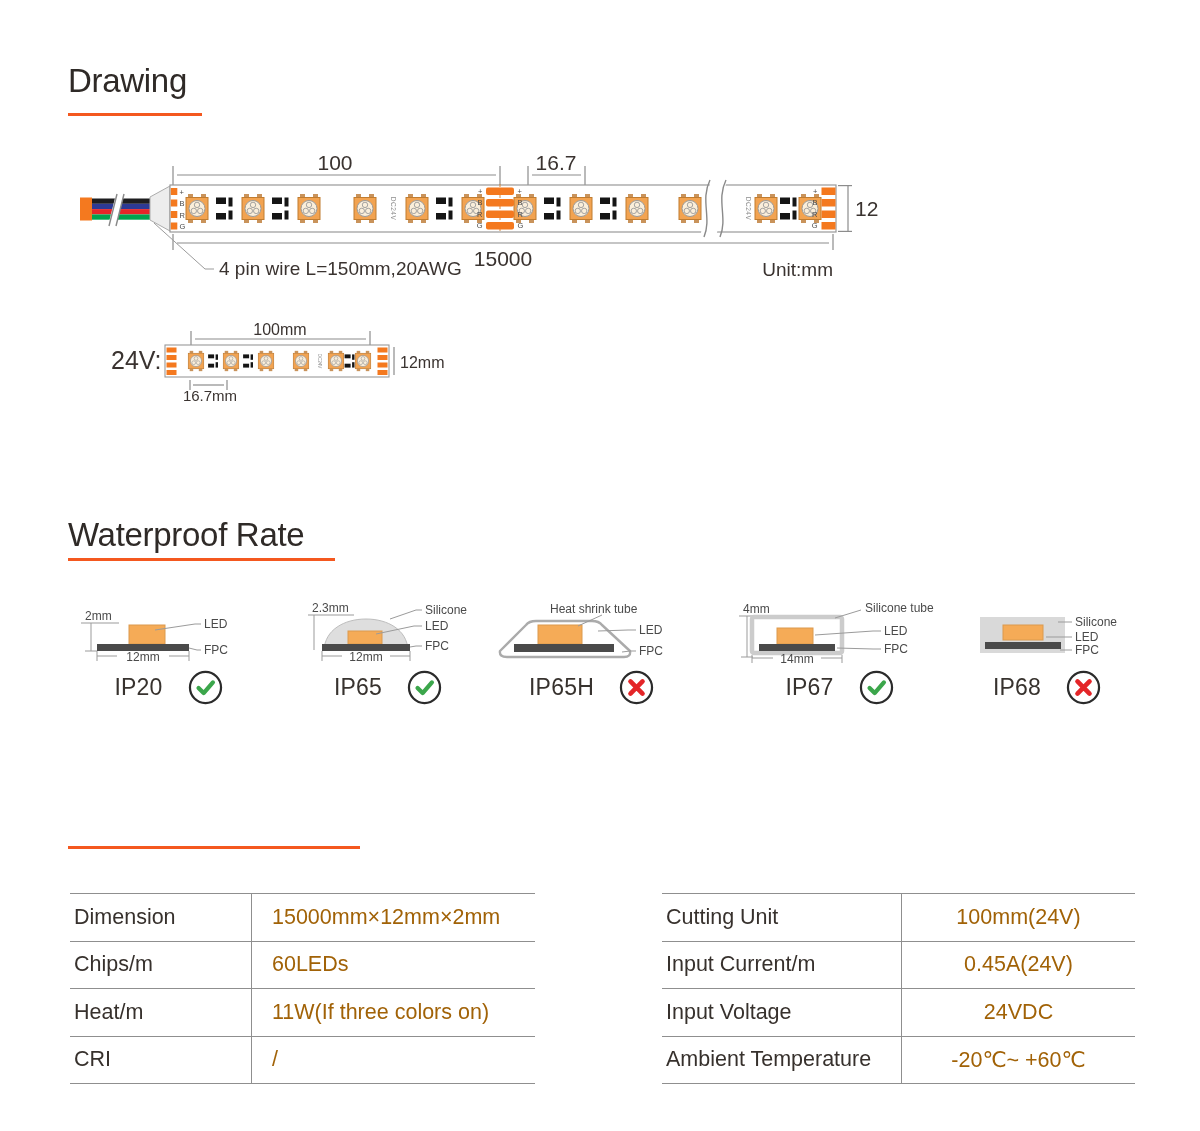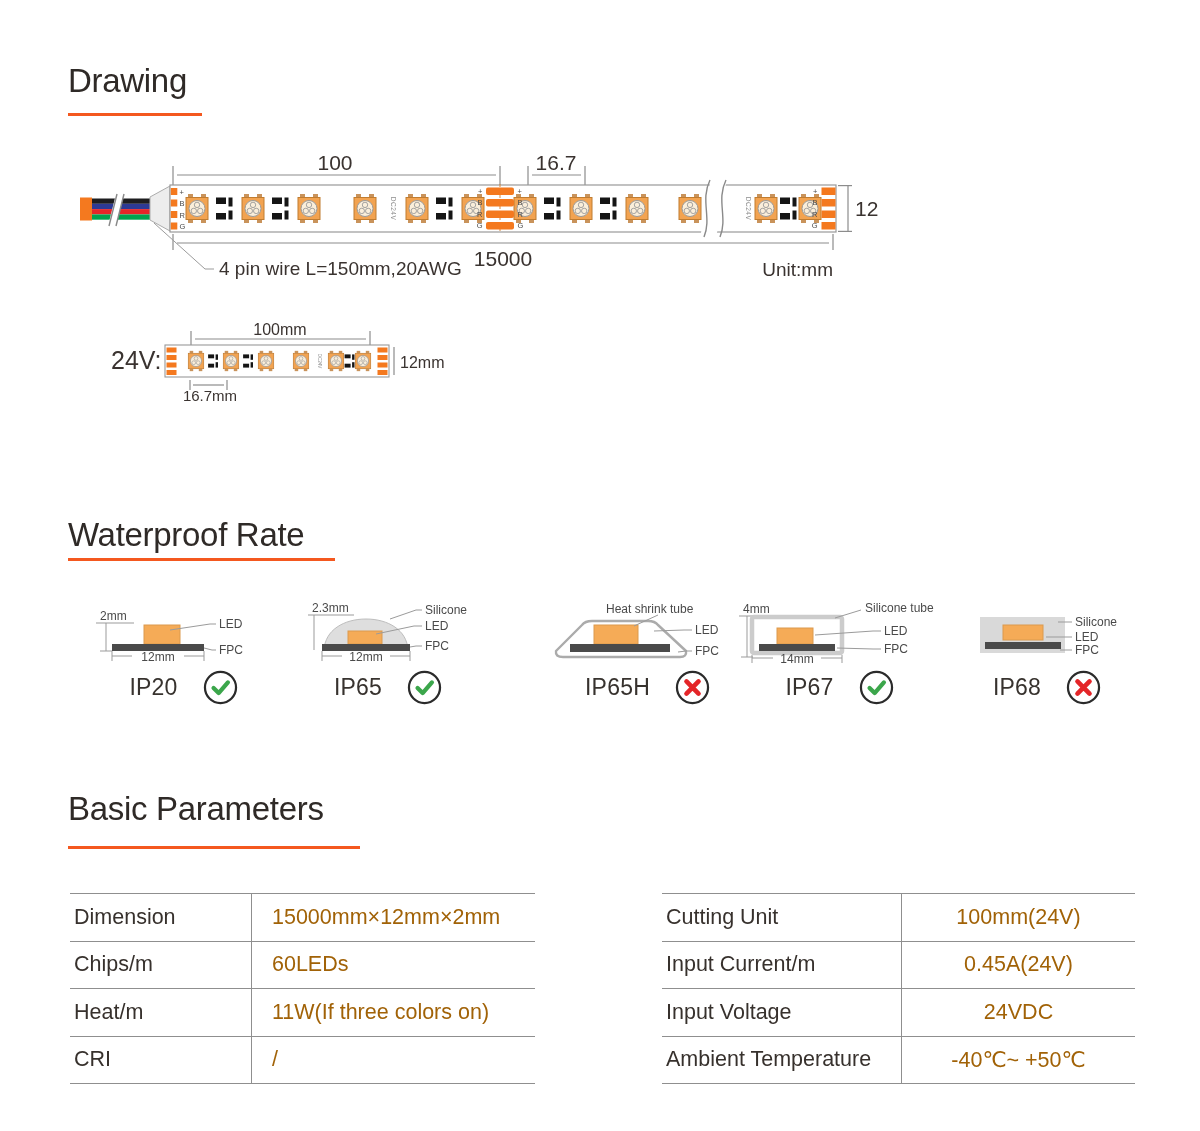--- a/index.html
+++ b/index.html
@@ -220,21 +220,21 @@
       <line class="dline" x1="190" y1="240" x2="190" y2="250"></line>
       <line class="dline" x1="227" y1="240" x2="227" y2="250"></line>
       <line class="dline" x1="193" y1="245" x2="224" y2="245"></line>
       <text style="font-size:15px" x="210" y="261" text-anchor="middle">16.7mm</text>
     </g>
   </svg>
 
   <h2 class="sec-title" style="top:516px">Waterproof Rate</h2>
   <div class="sec-rule" style="top:558px;width:267px"></div>
 
-  <div class="wp-card" style="left:94px;width:180px">
+  <div class="wp-card" style="left:79px;width:180px">
     <svg width="180" height="64" viewBox="0 0 180 64">
       <text class="wp-dim" x="6" y="20">2mm</text>
       <line class="leader" x1="2" y1="23" x2="40" y2="23"></line>
       <line class="leader" x1="12" y1="23" x2="12" y2="51"></line>
       <line class="leader" x1="6" y1="51" x2="18" y2="51"></line>
       <rect x="50" y="25" width="36" height="19" fill="#F5AB57" stroke="#DB9A4E"></rect>
       <rect x="18" y="44" width="92" height="7" fill="#4A4A4A"></rect>
       <polyline class="leader" points="76,30 116,24 122,24"></polyline>
       <text class="wp-lbl" x="125" y="28">LED</text>
       <polyline class="leader" points="110,48 118,50 122,50"></polyline>
@@ -276,21 +276,21 @@
     </svg>
     <div class="wp-caption">
       <span class="wp-name">IP65</span>
       <svg width="37" height="37" viewBox="-20 -20 40 40">
         <circle r="16.8" fill="none" stroke="#2B2B2B" stroke-width="2.4"></circle>
         <path d="M-7.5,0.5 L-2,6 L8,-5.5" fill="none" stroke="#3BA64B" stroke-width="4.6" stroke-linecap="round" stroke-linejoin="round"></path>
       </svg>
     </div>
   </div>
 
-  <div class="wp-card" style="left:548px;width:200px">
+  <div class="wp-card" style="left:492px;width:200px">
     <svg width="200" height="64" viewBox="0 0 200 64">
       <path d="M8,51 L34,25 Q37,21 44,21 L100,21 Q107,21 110,25 L138,51 Q139,57 132,57 L15,57 Q7,57 8,51 Z" fill="#FFFFFF" stroke="#ABABAB" stroke-width="2.4" stroke-linejoin="round"></path>
       <rect x="46" y="25" width="44" height="19" fill="#F5AB57" stroke="#DB9A4E"></rect>
       <rect x="22" y="44" width="100" height="8" fill="#4A4A4A"></rect>
       <text class="wp-lbl" x="58" y="13">Heat shrink tube</text>
       <line class="leader" x1="110" y1="15" x2="86" y2="26"></line>
       <polyline class="leader" points="106,31 136,30 144,30"></polyline>
       <text class="wp-lbl" x="147" y="34">LED</text>
       <polyline class="leader" points="130,52 138,51 144,51"></polyline>
       <text class="wp-lbl" x="147" y="55">FPC</text>
@@ -348,21 +348,20 @@
     </svg>
     <div class="wp-caption">
       <span class="wp-name">IP68</span>
       <svg width="37" height="37" viewBox="-20 -20 40 40">
         <circle r="16.8" fill="none" stroke="#2B2B2B" stroke-width="2.4"></circle>
         <path d="M-6.5,-6.5 L6.5,6.5 M-6.5,6.5 L6.5,-6.5" stroke="#E42528" stroke-width="5" stroke-linecap="round"></path>
       </svg>
     </div>
   </div>
 
-  <h2 class="sec-title" style="top:790px">Basic Parameters</h2>
   <div class="sec-rule" style="top:846px;width:292px"></div>
 
   <div class="ptable ptable-left">
     <div class="prow">
       <div class="pcell plabel">Dimension</div>
       <div class="pcell pvalue">15000mm×12mm×2mm</div>
     </div>
     <div class="prow">
       <div class="pcell plabel">Chips/m</div>
       <div class="pcell pvalue">60LEDs</div>
@@ -385,17 +384,17 @@
     <div class="prow">
       <div class="pcell plabel">Input Current/m</div>
       <div class="pcell pvalue">0.45A(24V)</div>
     </div>
     <div class="prow">
       <div class="pcell plabel">Input Voltage</div>
       <div class="pcell pvalue">24VDC</div>
     </div>
     <div class="prow">
       <div class="pcell plabel">Ambient Temperature</div>
-      <div class="pcell pvalue">-40℃~ +50℃</div>
+      <div class="pcell pvalue">-20℃~ +60℃</div>
     </div>
   </div>
 
 </div>
 
 </body></html>

